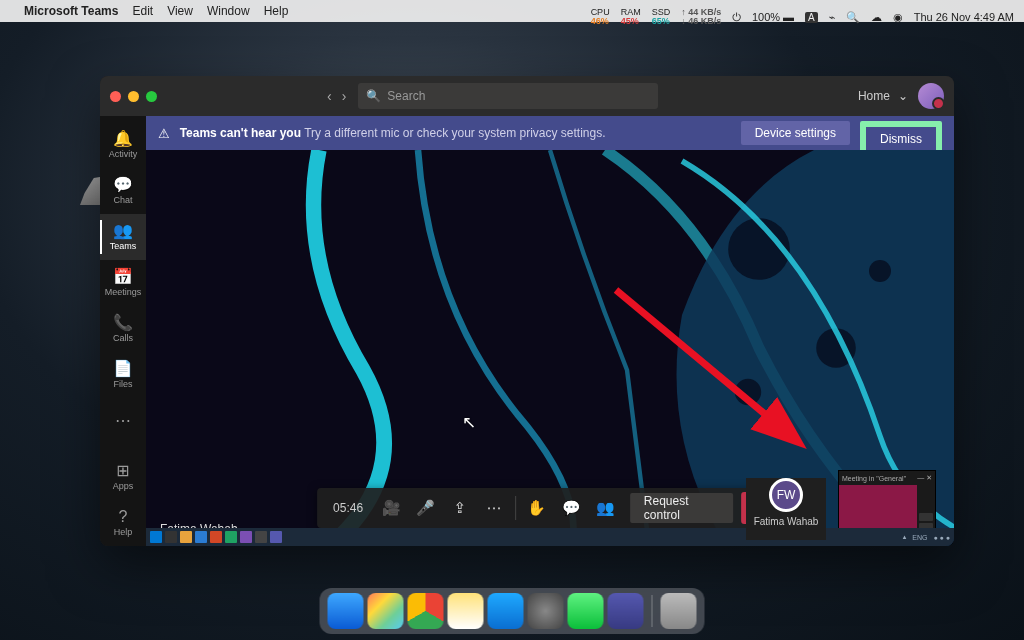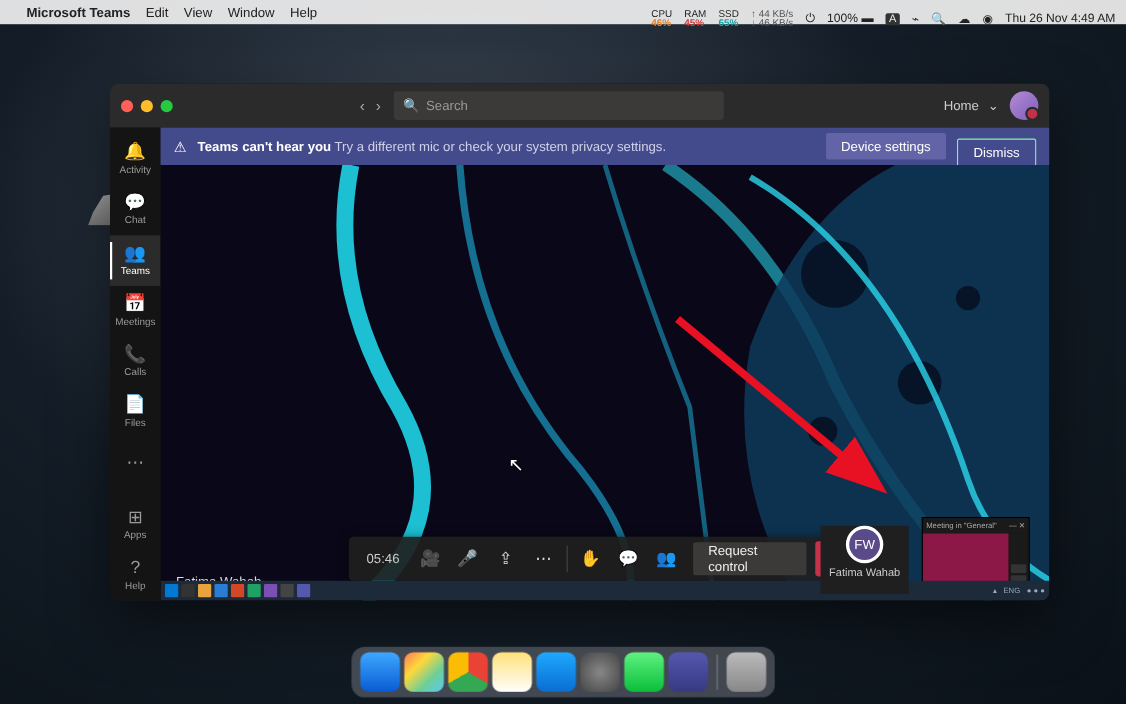--- a/index.html
+++ b/index.html
@@ -19,21 +19,21 @@
   }
   .mac-menubar .left { display:flex; align-items:center; gap:14px; }
   .mac-menubar .apple { font-size:14px; }
   .mac-menubar .appname { font-weight:600; }
   .mac-menubar .right { margin-left:auto; display:flex; align-items:center; gap:11px; font-size:11px;margin-top:12px;}
   .stat { font-size:9px; line-height:1;}
   .stat-val { font-weight:600;}
   .stat-cpu { color:#e67e22;}
   .stat-ram { color:#d63a3a;}
   .stat-ssd { color:#1aa3a3;}
-  .net {font-size:9px; line-height:1; color:#555;}
+  .net {font-size:9px; line-height:1; color:#555;font-weight:bold;}
   
   .teams-window {
     position:absolute; left:100px; top:76px; width:854px; height:470px;
     background:#1f1f1f; border-radius:8px; overflow:hidden;
     box-shadow:0 20px 50px rgba(0,0,0,0.5);
     display:flex; flex-direction:column;
   }
   .titlebar {
     height:40px; background:#2b2b2b; display:flex; align-items:center; padding:0 10px;
   }
@@ -67,41 +67,42 @@
     height:34px; background:#444b8c; display:flex; align-items:center; padding:0 12px; color:#fff; font-size:12px; gap:10px;
   }
   .notif-bar .warn-icon{font-size:13px;}
   .notif-bar .msg  strong{font-weight:600;}
   .notif-bar .msg-detail{color:#d0d0e8;}
   .notif-bar .sp{flex:1;}
   .btn {
     padding:5px 14px; font-size:12px; border-radius:2px; cursor:pointer; color:#fff;
   }
   .btn.primary{ background:#6264a7;}
-  .btn.ghost{ background:transparent; border:1px solid #86efac;margin-top:12px;}
+  .btn.ghost{ background:transparent; border:6px solid #86efac;margin-top:12px;}
   .meeting-area { flex:1; display:flex; flex-direction:column; min-height:0; position:relative;}
   .shared-screen {
     flex:1; background:#0a0815; position:relative; overflow:hidden;
   }
   .shared-svg{position:absolute; inset:0; width:100%; height:100%;}
   .presenter-name{
     position:absolute; left:14px; bottom:10px; color:#ddd; font-size:12px;
   }
   .cursor-ptr{
     position:absolute; left:316px; top:262px; color:#fff; font-size:17px;
     text-shadow:0 0 2px #000;
   }
   .arrow-annot{
     position:absolute; left:460px; top:130px; width:220px; height:180px; pointer-events:none;
   }
   .controls-bar{
     position:absolute; left:50%; bottom:18px; transform:translateX(-50%);
     height:40px; background:rgba(32,32,32,0.92); border-radius:4px;
     display:flex; align-items:center; padding:0 6px; gap:2px;
     box-shadow:0 2px 10px rgba(0,0,0,0.5);
+    justify-content:center;
   }
   .ctrl-time{ color:#ccc; font-size:12px; padding:0 10px;}
   .ctrl-btn{
     width:36px; height:36px; display:flex; align-items:center; justify-content:center;
     color:#ddd; font-size:15px; cursor:pointer; border-radius:3px;
   }
   .ctrl-sep{ width:1px; height:24px; background:#444; margin:0 3px;}
   .req-control{
     padding:0 14px; height:30px; background:#3b3a39; color:#eee; font-size:12px;
     display:flex; align-items:center; border-radius:2px; cursor:pointer; margin:0 6px;

